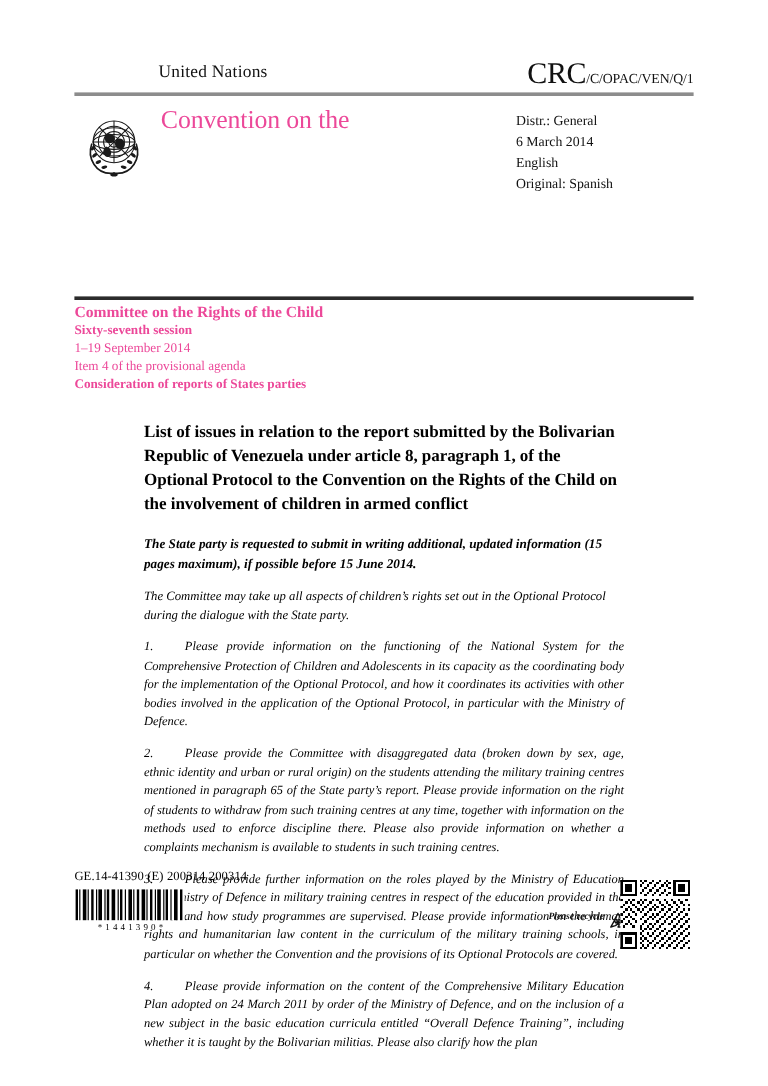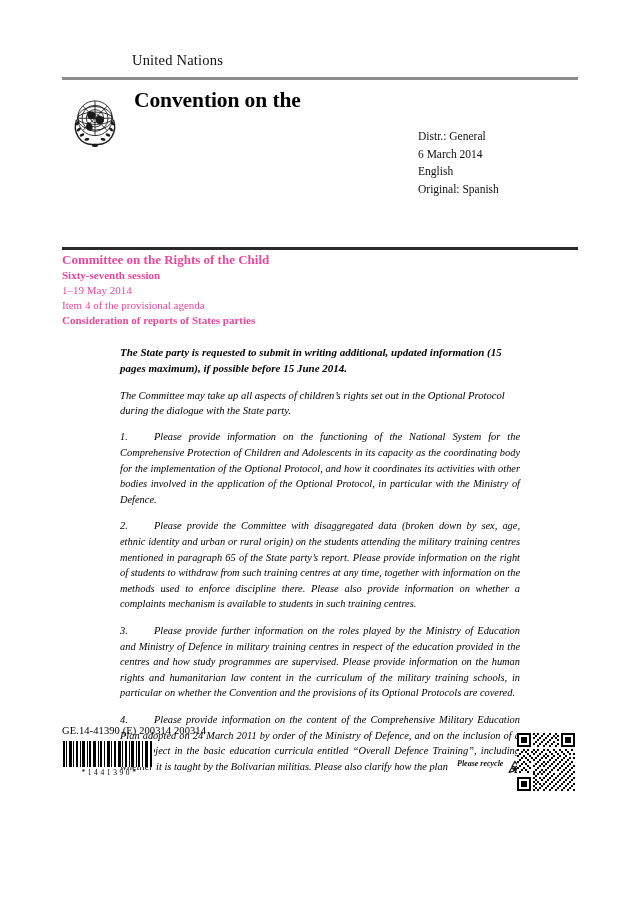--- a/index.html
+++ b/index.html
@@ -85,33 +85,32 @@
     left: 2px;
     top: 2px;
     width: 62px;
     height: 62px;
   }
   .conv-title {
     position: absolute;
     left: 72px;
     top: -2px;
     font-size: 21.5px;
-    font-weight: bold;
+    font-weight: normal;
     line-height: 1.24;
-    color: #000000;
+    color: #ec4899;
     letter-spacing: -0.1px;
   }
   .distr-block {
     position: absolute;
-    left: 356px;
+    left: 368px;
     top: 4px;
     font-size: 11.5px;
     line-height: 1.54;
     color: #111;
-    margin-top: 35px;
   }
 
   
   .committee-rule-wrap {
     margin-top: 62px;
   }
   .committee {
     margin-top: 2px;
     color: #ec4899;
   }
@@ -226,20 +225,23 @@
 </head>
 <body>
 
 <div id="page">
   <div class="sheet"></div>
 
   <div class="content">
 
     <div class="masthead-top">
       <div class="un-name">United Nations</div>
+      <div class="symbol-wrap">
+        <span class="symbol-main">CRC</span><span class="symbol-suffix">/C/OPAC/VEN/Q/1</span>
+      </div>
     </div>
     <div class="rule-thick"></div>
 
     <div class="masthead-body">
       <div class="emblem">
         <svg viewBox="0 0 100 100" width="62" height="62" aria-hidden="true">
           <g fill="none" stroke="#1a1a1a" stroke-width="1.4">
             <circle cx="50" cy="44" r="28"></circle>
             <circle cx="50" cy="44" r="21"></circle>
             <circle cx="50" cy="44" r="14"></circle>
@@ -285,26 +287,27 @@
         <div>Original: Spanish</div>
       </div>
     </div>
 
     <div class="committee-rule-wrap">
       <div class="rule-dark"></div>
     </div>
     <div class="committee">
       <div class="c-title">Committee on the Rights of the Child</div>
       <div class="c-sub">Sixty-seventh session</div>
-      <div class="c-line">1–19 May 2014</div>
+      <div class="c-line">1–19 September 2014</div>
       <div class="c-line">Item 4 of the provisional agenda</div>
       <div class="c-bold">Consideration of reports of States parties</div>
     </div>
 
     <div class="body-col">
+      <div class="doc-title">List of issues in relation to the report submitted by the Bolivarian Republic of Venezuela under article 8, paragraph 1, of the Optional Protocol to the Convention on the Rights of the Child on the involvement of children in armed conflict</div>
       <div class="lead-bold">The State party is requested to submit in writing additional, updated information (15 pages maximum), if possible before 15 June 2014.</div>
       <div class="lead-italic">The Committee may take up all aspects of children’s rights set out in the Optional Protocol during the dialogue with the State party.</div>
 
       <div class="para">
         <span class="num">1.</span><span>Please provide information on the functioning of the National System for the Comprehensive Protection of Children and Adolescents in its capacity as the coordinating body for the implementation of the Optional Protocol, and how it coordinates its activities with other bodies involved in the application of the Optional Protocol, in particular with the Ministry of Defence.</span>
       </div>
       <div class="para">
         <span class="num">2.</span><span>Please provide the Committee with disaggregated data (broken down by sex, age, ethnic identity and urban or rural origin) on the students attending the military training centres mentioned in paragraph 65 of the State party’s report. Please provide information on the right of students to withdraw from such training centres at any time, together with information on the methods used to enforce discipline there. Please also provide information on whether a complaints mechanism is available to students in such training centres.</span>
       </div>
       <div class="para">

